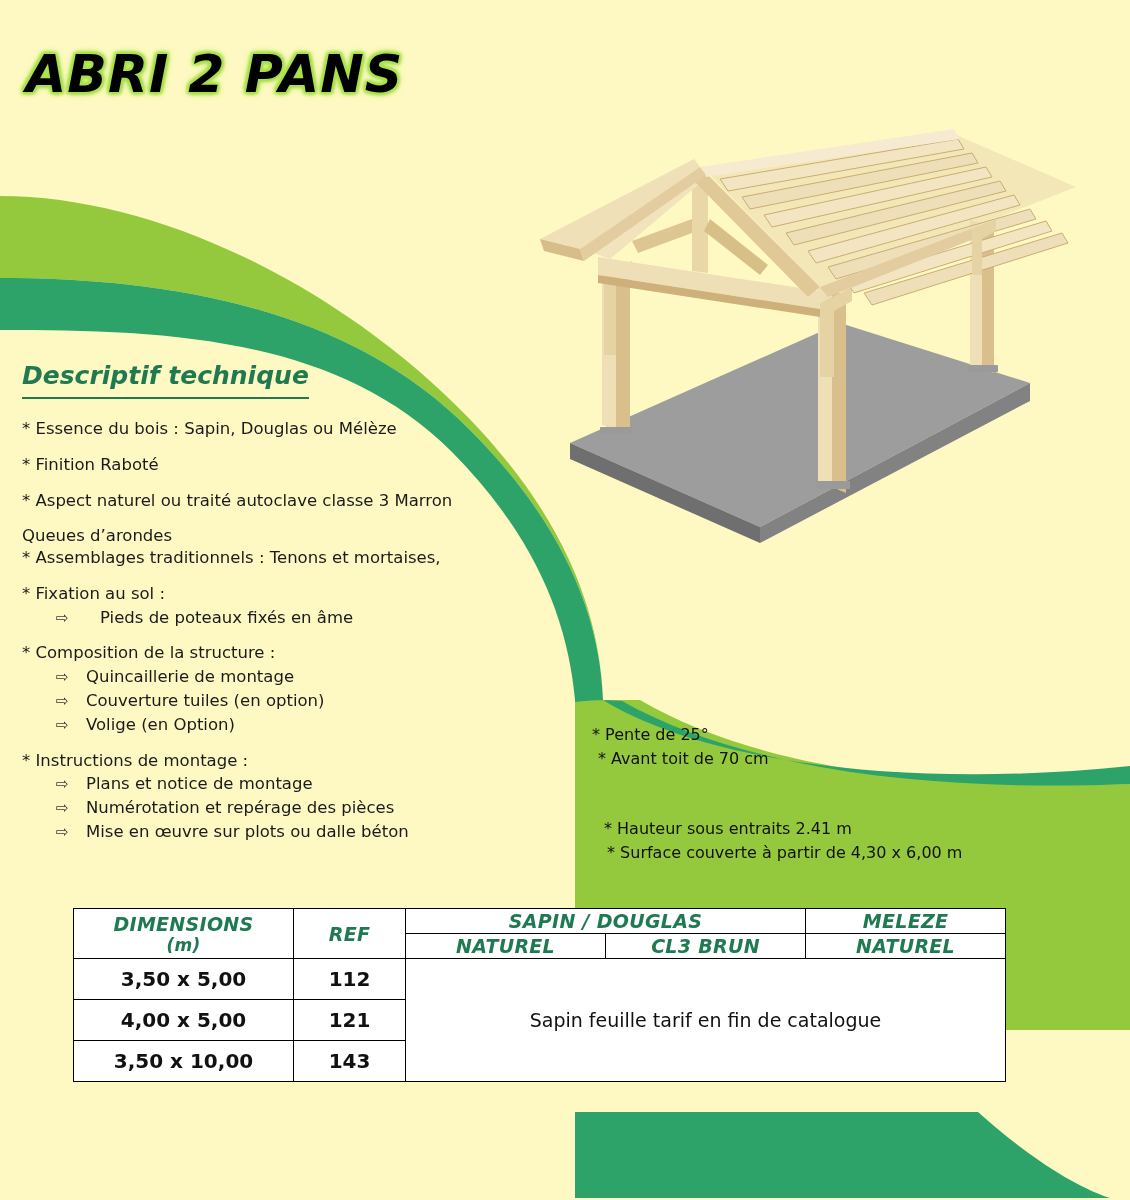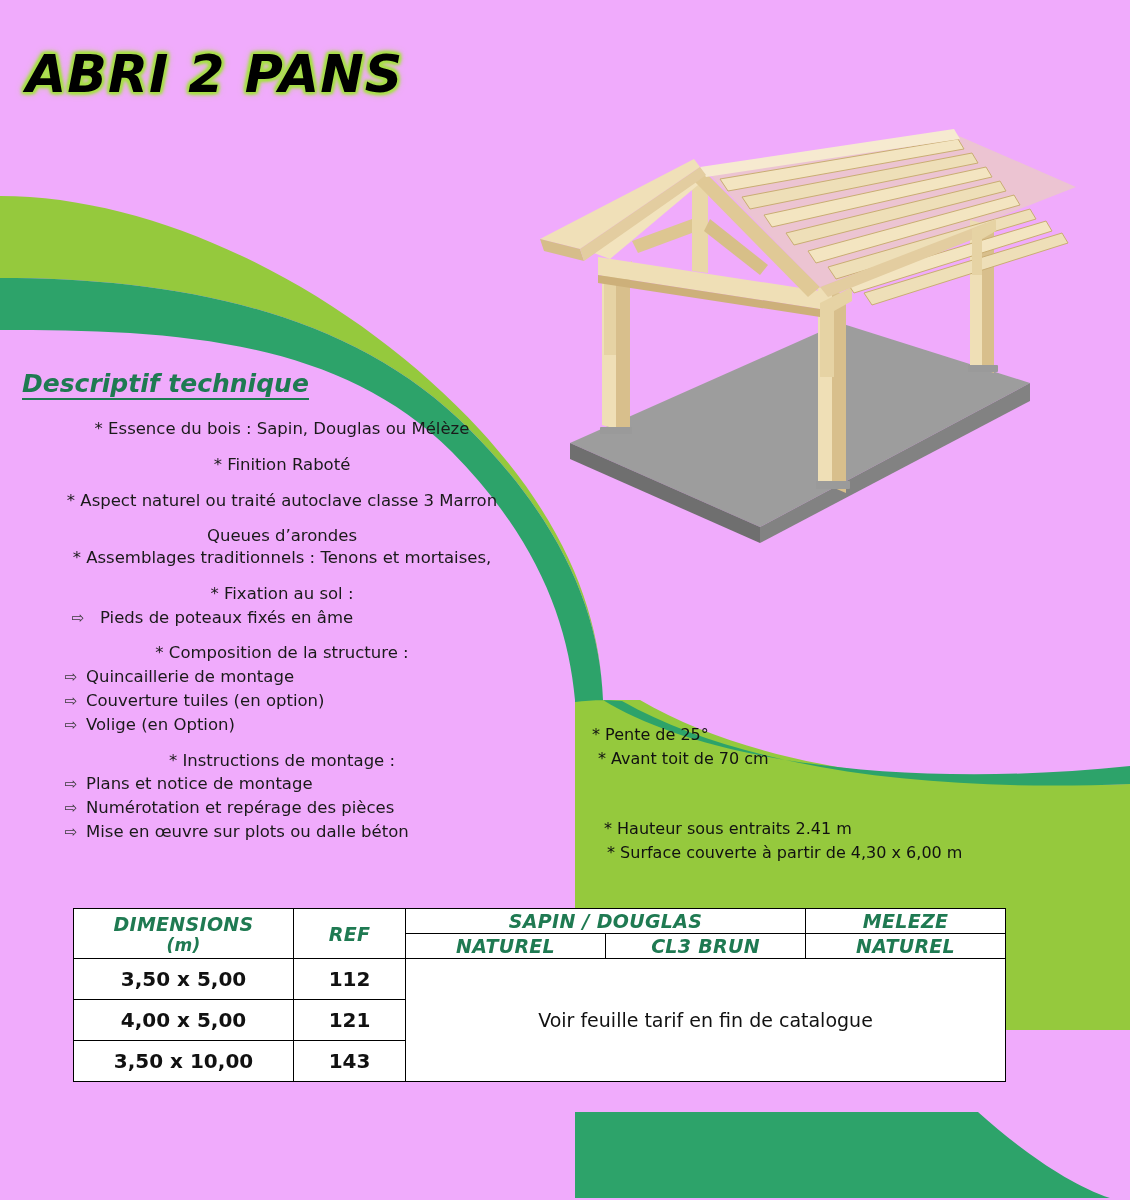--- a/index.html
+++ b/index.html
@@ -8,21 +8,21 @@
     background: #ffffff;
   }
   body {
     font-family: "DejaVu Sans", sans-serif;
   }
   #page {
     position: relative;
     width: 1130px;
     height: 1200px;
     overflow: hidden;
-    background: #f0abfc;
+    background: #fef9c3;
   }
 
   
   #waves {
     position: absolute;
     left: 0; top: 0;
     width: 1130px; height: 1200px;
     pointer-events: none;
   }
 
@@ -60,36 +60,34 @@
   
   #descriptif-heading {
     position: absolute;
     left: 22px;
     top: 362px;
     font-size: 25px;
     font-style: italic;
     font-weight: bold;
     color: #1f7a52;
     border-bottom: 2px solid #1f7a52;
-    padding-bottom: 0;
+    padding-bottom: 7px;
     line-height: 1.1;
     white-space: nowrap;
-    margin-top: 8px;
   }
 
   
   #spec-list {
     position: absolute;
     left: 22px;
     top: 418px;
     width: 520px;
     font-size: 16.5px;
     color: #1a1a1a;
     line-height: 1.32;
-    text-align: center;
   }
   .spec-group { margin-bottom: 14px; }
   .spec-line  { white-space: nowrap; }
   .spec-sub {
     display: flex;
     align-items: baseline;
     margin-left: 34px;
     margin-top: 2px;
     white-space: nowrap;
   }
@@ -353,21 +351,21 @@
       </tr>
       <tr>
         <td class="th-green">NATUREL</td>
         <td class="th-green">CL3 BRUN</td>
         <td class="th-green">NATUREL</td>
       </tr>
 
       <tr>
         <td class="body-cell">3,50 x 5,00</td>
         <td class="body-cell">112</td>
-        <td colspan="3" rowspan="3" class="merged-note">Voir feuille tarif en fin de catalogue</td>
+        <td colspan="3" rowspan="3" class="merged-note">Sapin feuille tarif en fin de catalogue</td>
       </tr>
       <tr>
         <td class="body-cell">4,00 x 5,00</td>
         <td class="body-cell">121</td>
       </tr>
       <tr>
         <td class="body-cell">3,50 x 10,00</td>
         <td class="body-cell">143</td>
       </tr>
     </tbody>

